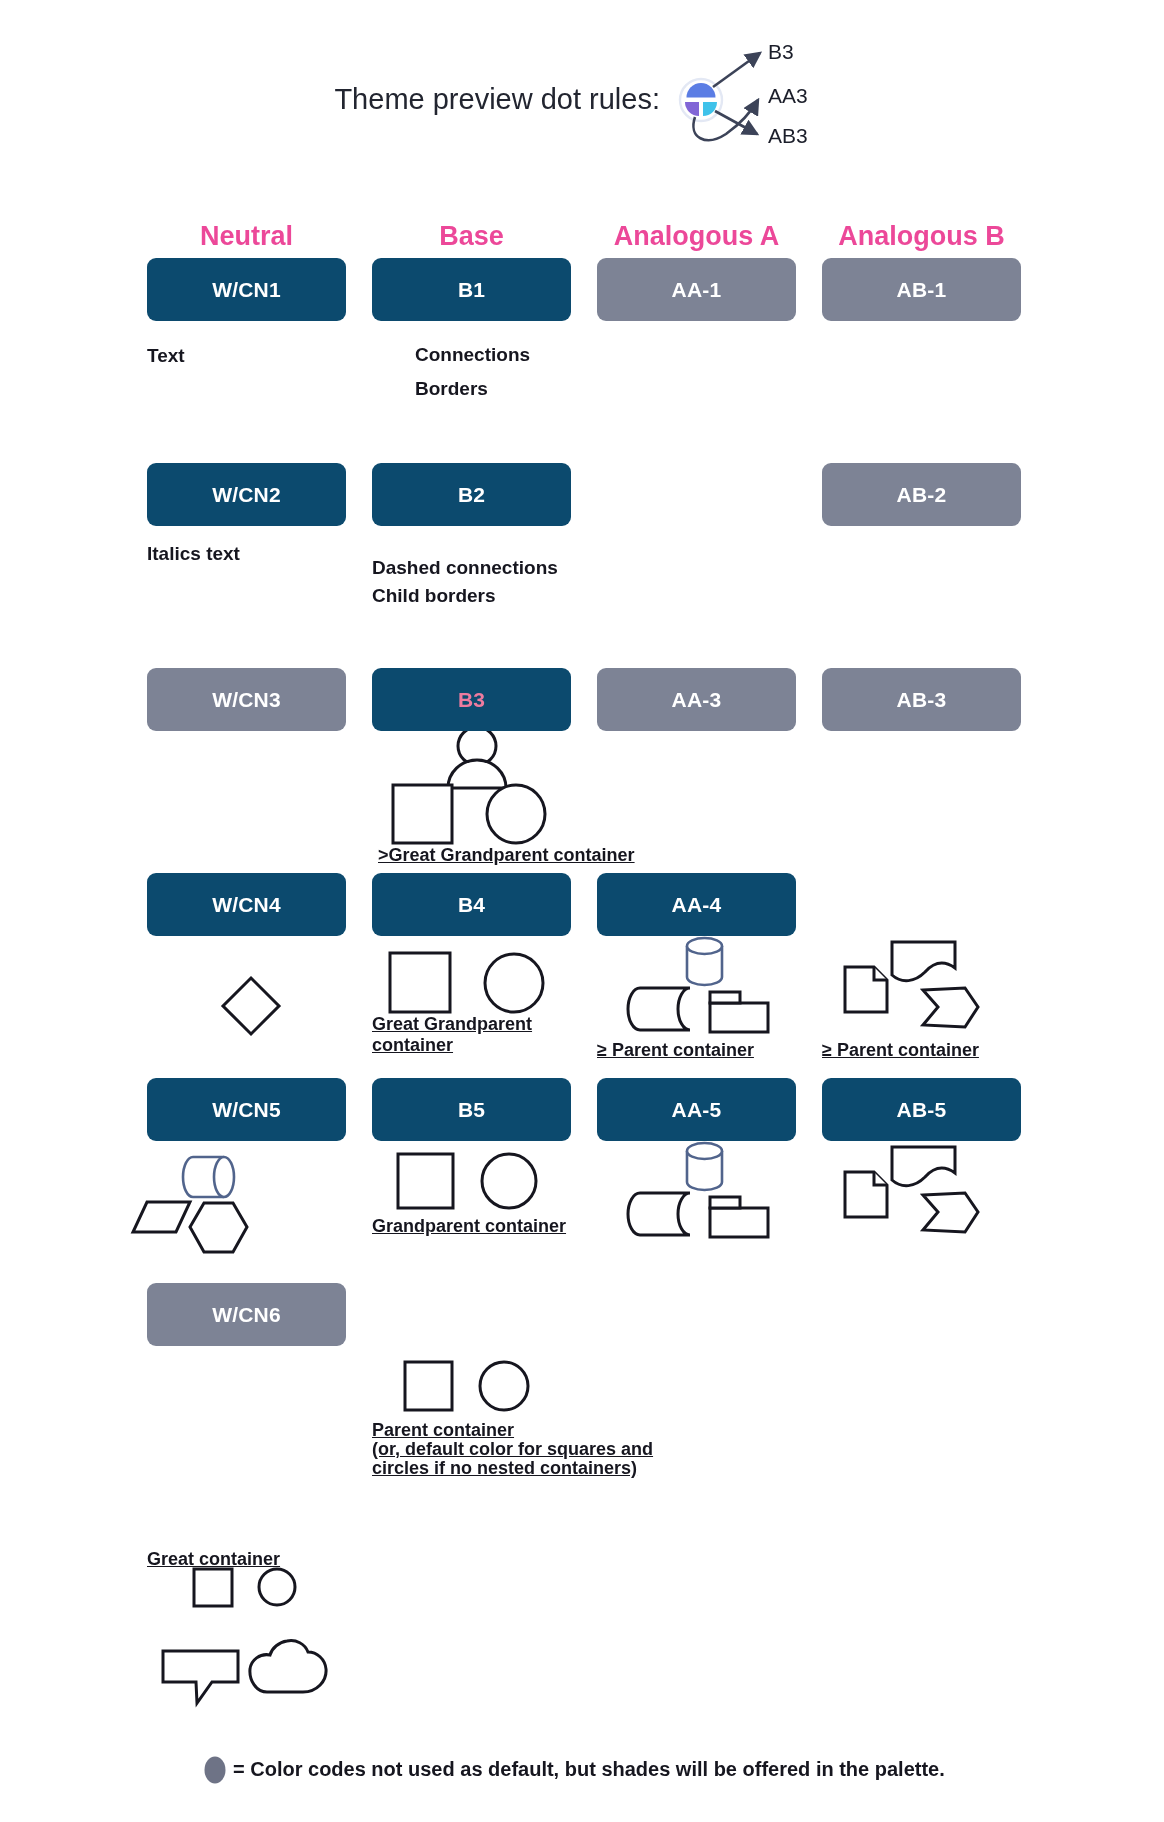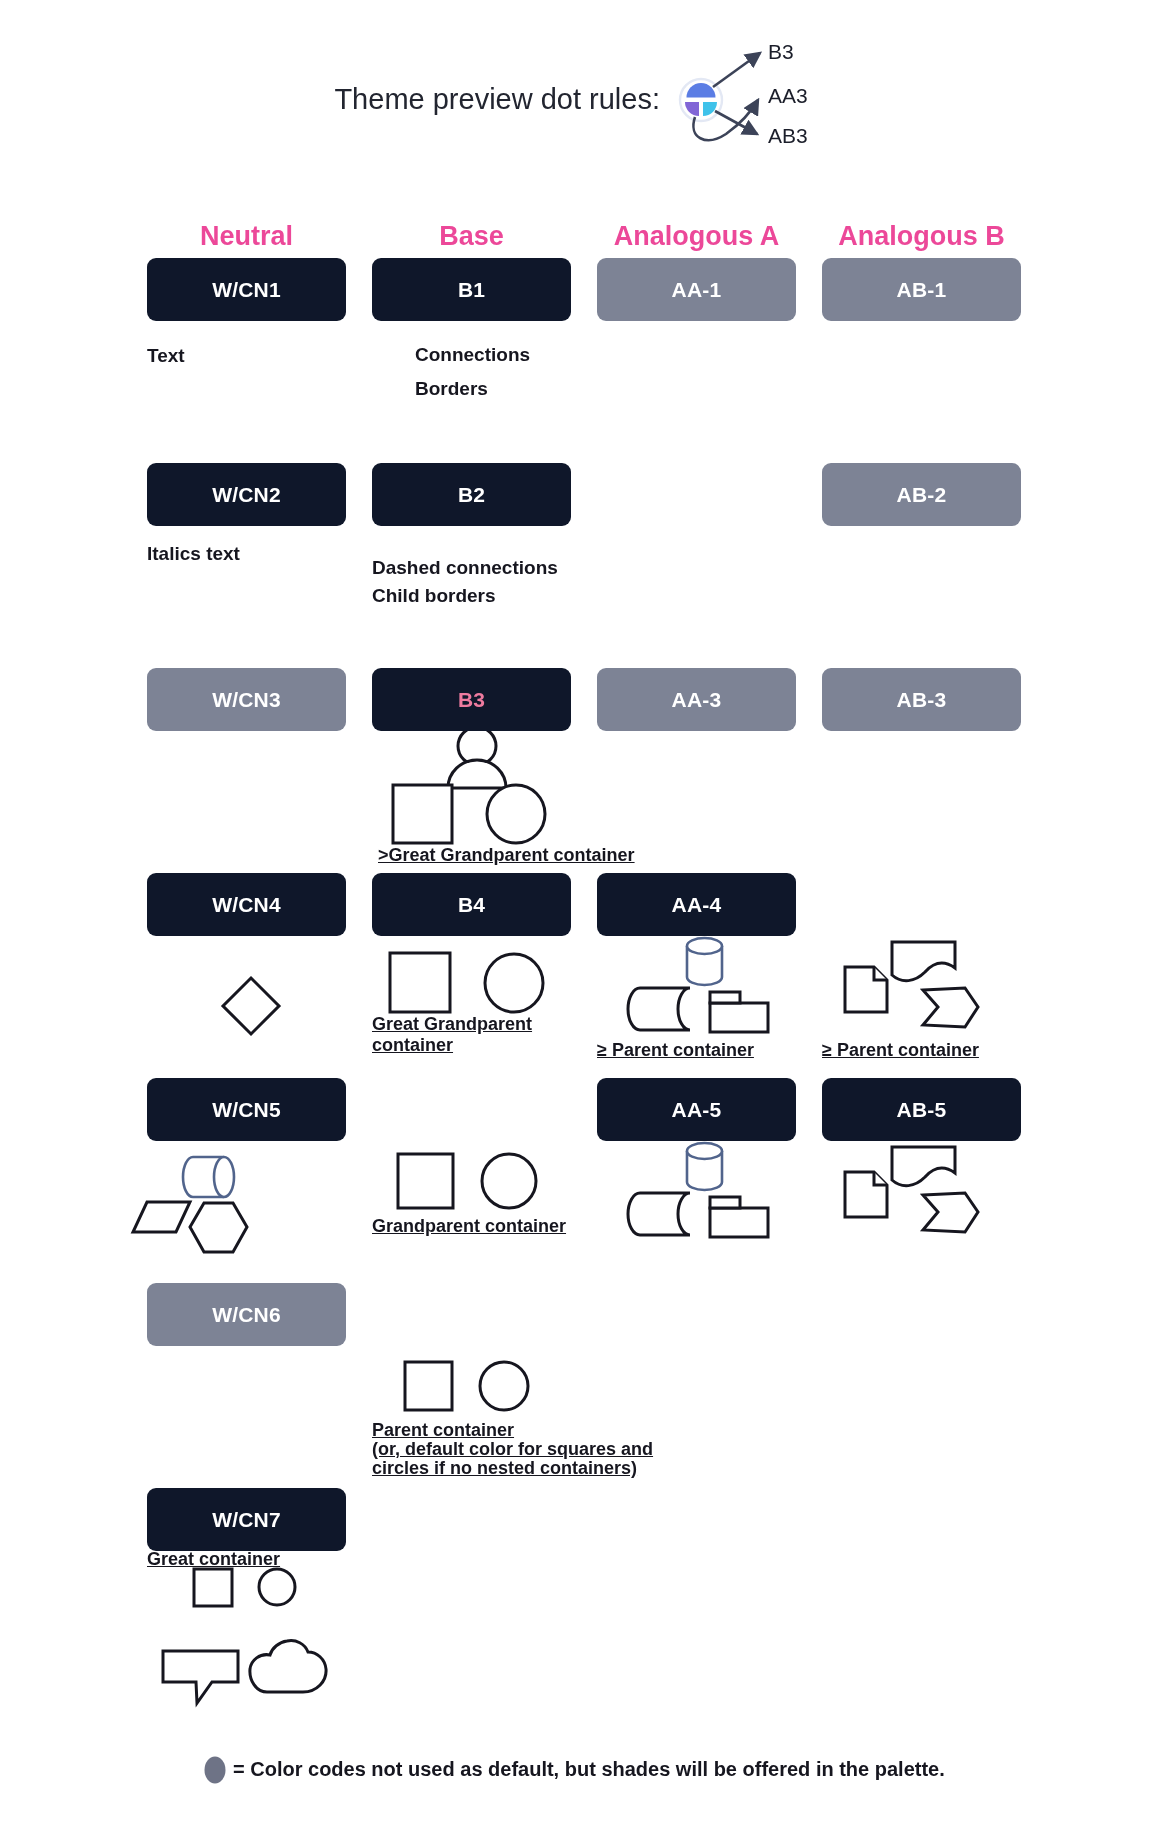--- a/index.html
+++ b/index.html
@@ -16,21 +16,21 @@
   .dl-0{top:40px}.dl-1{top:84px}.dl-2{top:124px}
 
   
   .col-header{position:absolute;top:221px;width:199px;text-align:center;
               font-size:27px;font-weight:700;color:#ec4899;}
 
   
   .pill{position:absolute;width:199px;height:63px;border-radius:9px;
         display:flex;align-items:center;justify-content:center;
         font-size:21px;font-weight:700;color:#ffffff;letter-spacing:.2px;}
-  .dark{background:#0f172a}
+  .dark{background:#0c4a6e}
   .gray{background:#7d8395}
   .pink{color:#ee7b9f}
   .c1{left:147px}.c2{left:372px}.c3{left:597px}.c4{left:822px}
   .r1{top:258px}.r2{top:463px}.r3{top:668px}.r4{top:873px}
   .r5{top:1078px}.r6{top:1283px}.r7{top:1488px}
 
   
   .ann{position:absolute;font-weight:700;color:#16161f;}
   .ann-lg{font-size:19px;}
   .ann-sm{font-size:18px;text-decoration:underline;}
@@ -169,26 +169,26 @@
   <div class="pill gray c1 r3">W/CN3</div>
   <div class="pill dark pink c2 r3">B3</div>
   <div class="pill gray c3 r3">AA-3</div>
   <div class="pill gray c4 r3">AB-3</div>
 
   <div class="pill dark c1 r4">W/CN4</div>
   <div class="pill dark c2 r4">B4</div>
   <div class="pill dark c3 r4">AA-4</div>
 
   <div class="pill dark c1 r5">W/CN5</div>
+  <div class="pill dark c2 r5">B5</div>
   <div class="pill dark c3 r5">AA-5</div>
   <div class="pill dark c4 r5">AB-5</div>
 
   <div class="pill gray c1 r6">W/CN6</div>
 
-  <div class="pill dark c1 r7">W/CN7</div>
 
   <div class="ann ann-lg ctr a-text">Text</div>
   <div class="ann ann-lg a-connections">Connections</div>
   <div class="ann ann-lg a-borders">Borders</div>
   <div class="ann ann-lg ctr a-italics">Italics text</div>
   <div class="ann ann-lg a-dconn">Dashed connections</div>
   <div class="ann ann-lg a-dbord">Child borders</div>
 
   <div class="ann ann-sm a-b3cont">&gt;Great Grandparent container</div>
   <div class="ann ann-sm ctr a-b4cont">Great Grandparent container</div>

